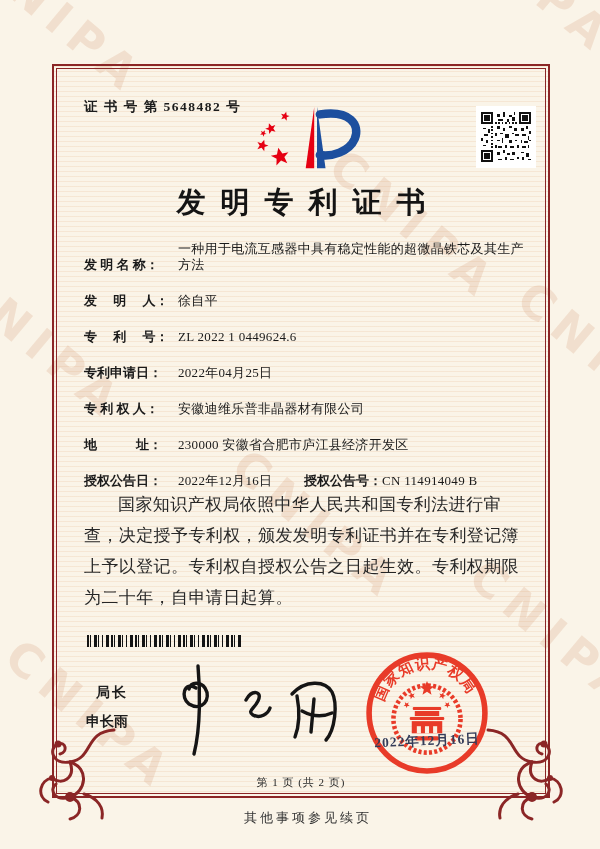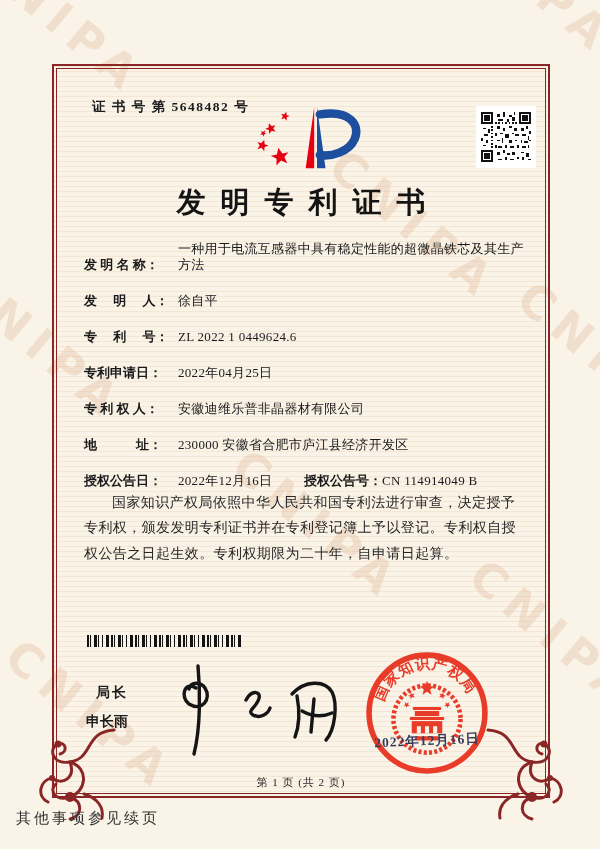--- a/index.html
+++ b/index.html
@@ -36,21 +36,21 @@
   }
   .ornament { position:absolute; z-index:3; }
   .ornament.left  { left:-30px; bottom:-30px; }
   .ornament.right { right:-30px; bottom:-30px; transform:scaleX(-1); }
 
   .content { position:absolute; inset:0; z-index:2; }
 
   
   .cert-no {
     position:absolute; left:30px; top:32px;
-    font-size:13.5px; font-weight:600; letter-spacing:1.5px; color:#1c1c1c;margin-left:8px;
+    font-size:13.5px; font-weight:600; letter-spacing:1.5px; color:#1c1c1c;
   }
   .logo { position:absolute; left:50%; top:34px; transform:translateX(-50%); }
   .qr {
     position:absolute; right:12px; top:40px; width:60px; height:62px;
     background:#fff; padding:5px;
   }
   .qr svg { width:100%; height:100%; shape-rendering:crispEdges; }
 
   .title {
     position:absolute; top:117px; left:0; right:0;
@@ -62,21 +62,21 @@
   .fields { position:absolute; left:30px; right:24px; top:175px; }
   .frow { display:flex; align-items:flex-end; font-size:13px; line-height:16px; margin-bottom:20px; }
   .flabel { flex:0 0 94px; font-weight:bold; white-space:pre; color:#1a1a1a; }
   .fvalue { font-weight:normal; color:#1a1a1a; letter-spacing:.3px; }
   .grant-pair { display:flex; align-items:center; }
   .grant-pair .first { flex:0 0 220px; display:flex; }
 
   
   .body-text {
     position:absolute; left:30px; right:26px; top:424px;
-    font-size:14px; line-height:1.82; letter-spacing:.4px; color:#262626;
+    font-size:17px; line-height:1.82; letter-spacing:.4px; color:#262626;
   }
   .body-text p { text-indent:2em; }
 
   
   .barcode {
     position:absolute; left:33px; top:569px; width:155px; height:12px;
     background-image:repeating-linear-gradient(90deg,
       #141414 0 2px,  transparent 2px 3px,
       #141414 3px 4px, transparent 4px 7px,
       #141414 7px 10px, transparent 10px 11px,
@@ -97,22 +97,22 @@
     position:absolute; left:-7px; top:82px; width:140px;
     text-align:center; font-size:13.5px; font-weight:bold;
     color:#2b3352; letter-spacing:1px; transform:rotate(-2.5deg);
   }
 
   .page-number {
     position:absolute; bottom:6px; left:0; right:0;
     text-align:center; font-size:11px; letter-spacing:1px; color:#2a2a2a;
   }
   .footer-note {
-    position:absolute; top:809px; left:16px; right:0; text-align:left;
-    font-size:15px; letter-spacing:3px; color:#333; z-index:2;
+    position:absolute; top:809px; left:16px; right:0; text-align:center;
+    font-size:13px; letter-spacing:3px; color:#333; z-index:2;
   }
 </style>
 </head>
 <body>
 
 <div class="wm-layer">
   <div class="wm" style="left:-42px;top:-8px">CNIPA</div>
   <div class="wm" style="left:428px;top:-48px">CNIPA</div>
   <div class="wm" style="left:312px;top:198px">CNIPA</div>
   <div class="wm" style="left:-62px;top:318px">CNIPA</div>

